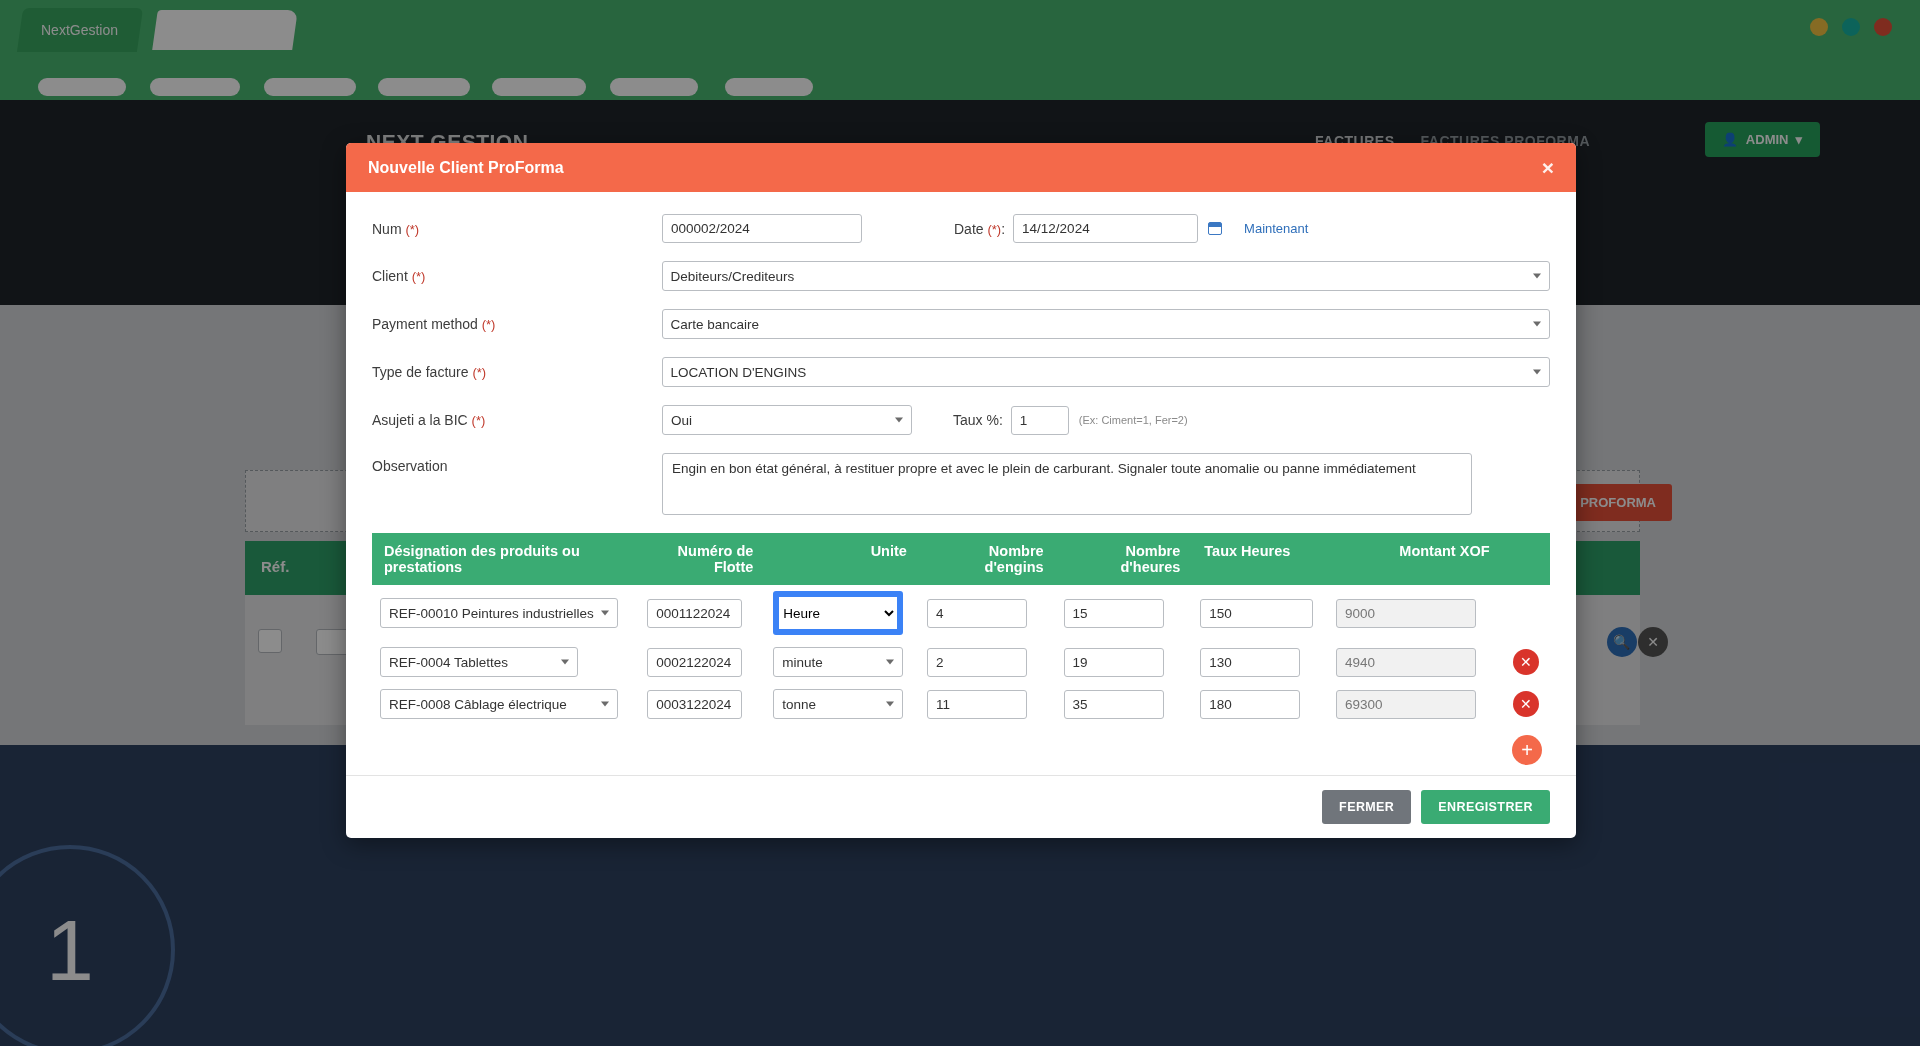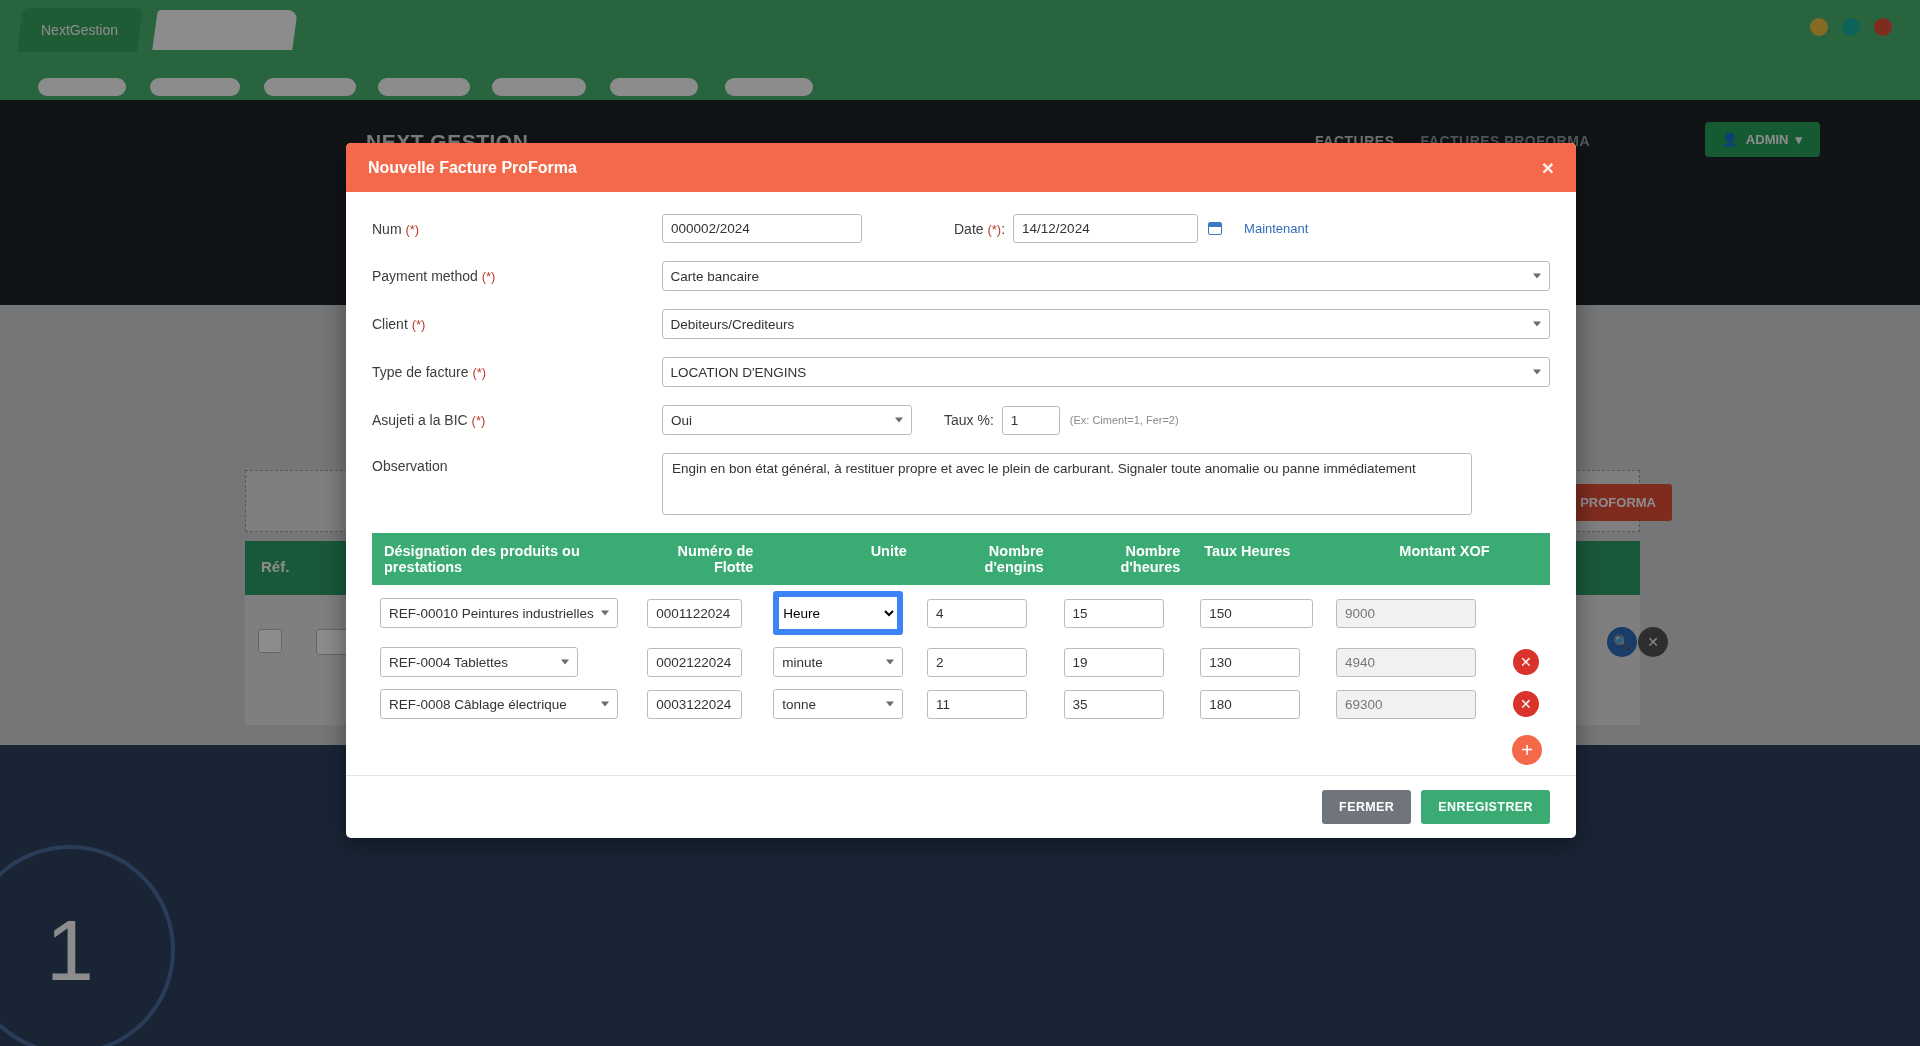--- a/index.html
+++ b/index.html
@@ -261,21 +261,21 @@
   <div class="circ-btn" style="left:1607px;background:#2f6fba">🔍</div>
   <div class="circ-btn" style="left:1638px;background:#555">✕</div>
 
   <div class="footer-band"></div>
   <div class="watermark-circle">1</div>
 
   <div class="overlay"></div>
 
   <div class="modal">
     <div class="modal-header">
-      <span>Nouvelle Facture ProForma</span>
+      <span>Nouvelle Client ProForma</span>
       <span class="modal-close">×</span>
     </div>
 
     <div class="modal-body">
 
       <div class="frow">
         <div class="flabel">
           <span>Num</span>
           <span class="req">(*)</span>
         </div>
@@ -285,36 +285,36 @@
           <span>Date</span>
           <span class="req">(*)</span>:
         </span>
         <input class="inp" style="width: 185px; margin-left: 8px;" value="14/12/2024">
         <span class="date-icon"></span>
         <span class="link">Maintenant</span>
       </div>
 
       <div class="frow">
         <div class="flabel">
+          <span>Client</span>
+          <span class="req">(*)</span>
+        </div>
+        <div class="sel" style="width:890px">
+          <span>Debiteurs/Crediteurs</span>
+          <span class="caret"></span>
+        </div>
+      </div>
+
+      <div class="frow">
+        <div class="flabel">
           <span>Payment method</span>
           <span class="req">(*)</span>
         </div>
         <div class="sel" style="width:890px">
           <span>Carte bancaire</span>
-          <span class="caret"></span>
-        </div>
-      </div>
-
-      <div class="frow">
-        <div class="flabel">
-          <span>Client</span>
-          <span class="req">(*)</span>
-        </div>
-        <div class="sel" style="width:890px">
-          <span>Debiteurs/Crediteurs</span>
           <span class="caret"></span>
         </div>
       </div>
 
       <div class="frow">
         <div class="flabel">
           <span>Type de facture</span>
           <span class="req">(*)</span>
         </div>
         <div class="sel" style="width:890px">
@@ -325,21 +325,21 @@
 
       <div class="frow">
         <div class="flabel">
           <span>Asujeti a la BIC</span>
           <span class="req">(*)</span>
         </div>
         <div class="sel" style="width:250px">
           <span>Oui</span>
           <span class="caret"></span>
         </div>
-        <span style="margin-left:32px;font-size:14px;color:#3d3d3d">Taux %:</span>
+        <span style="margin-left:41px;font-size:14px;color:#3d3d3d">Taux %:</span>
         <input class="inp" style="width: 58px; margin-left: 8px;" value="1">
         <span class="hint">(Ex: Ciment=1, Fer=2)</span>
       </div>
 
       <div class="frow" style="align-items:flex-start">
         <div class="flabel" style="padding-top:5px">Observation</div>
         <textarea class="obs" style="">Engin en bon état général, à restituer propre et avec le plein de carburant. Signaler toute anomalie ou panne immédiatement</textarea>
       </div>
 
       <table class="items">

